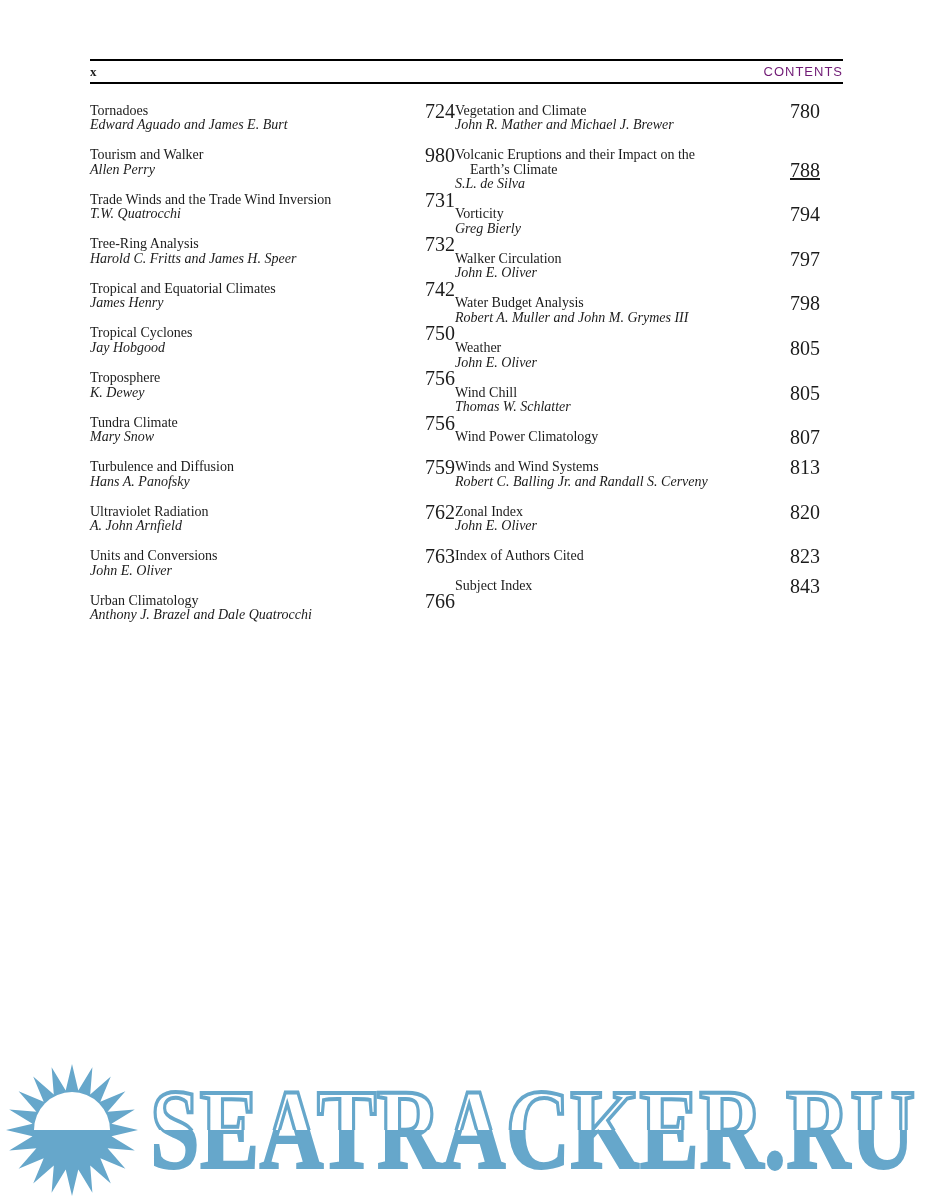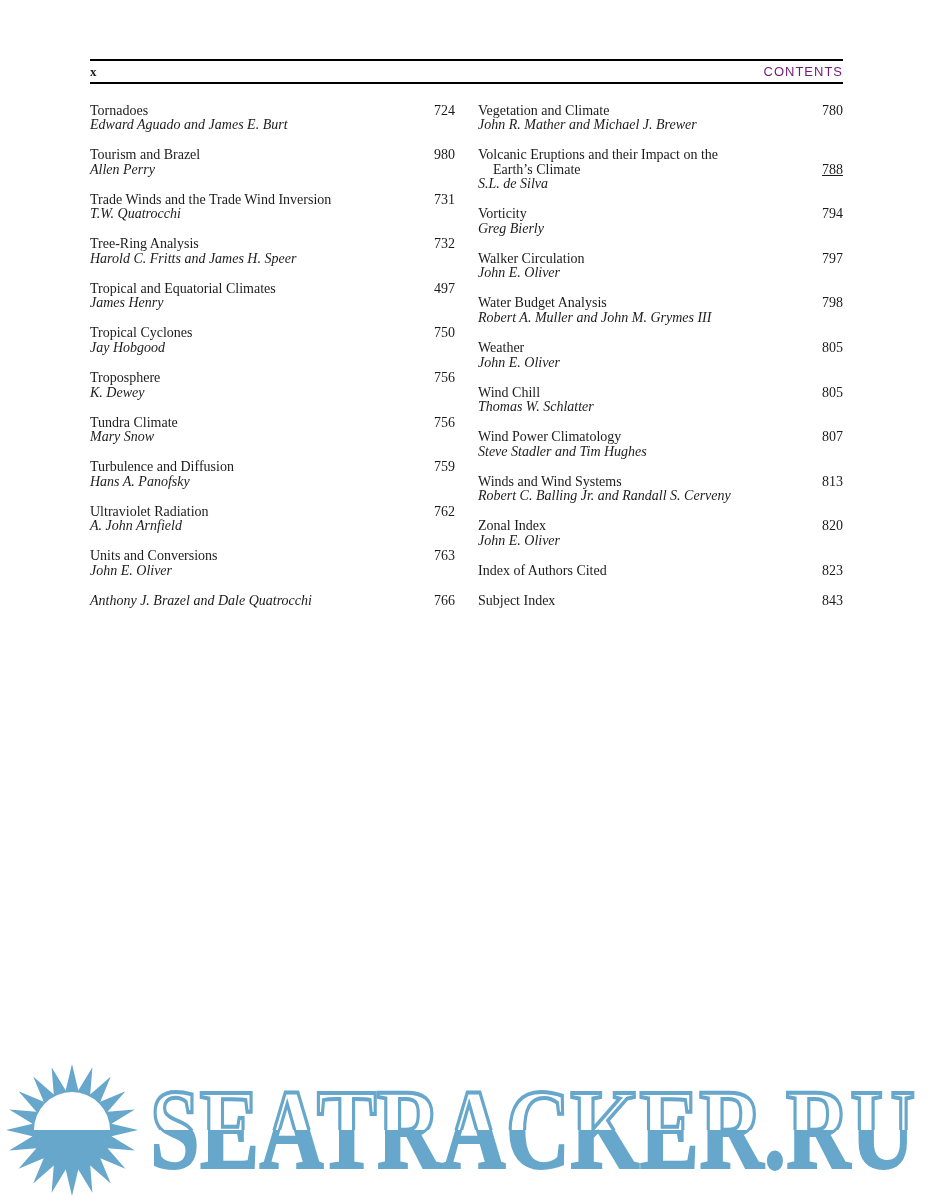--- a/index.html
+++ b/index.html
@@ -13,31 +13,31 @@
   .sheet { position: absolute; left: 90px; top: 59px; width: 753px; }
   .rule { height: 2px; background: #000; }
   .rule.thin { height: 1.5px; }
   .header-row { position: relative; height: 21px; display: flex; align-items: center; }
   .folio { font-size: 13px; font-weight: bold; }
   .contents-title {
     position: absolute; left: 0; right: 0; text-align: right;
     font-family: "Liberation Sans", sans-serif;
     font-size: 13px; letter-spacing: 1px; color: #701a75;
   }
-  .columns { display: flex; gap: 23px; padding-top: 20px; }
+  .columns { display: flex; padding-top: 20px; }
   .col { width: 365px; }
   .entry { display: flex; margin-bottom: 15.4px; }
   .entry-main { width: 329px; }
   .entry-title {
     font-size: 14px; line-height: 14.6px;
     white-space: pre-line;
     padding-left: 15px; text-indent: -15px;
   }
   .entry-author { font-size: 14px; line-height: 14.6px; font-style: italic; }
-  .entry-page { width: 36px; flex: none; text-align: right; font-size: 14px; line-height: 14.6px; }
+  .entry-page { width: 36px; flex: none; text-align: right; font-size: 20px; line-height: 14.6px; }
   .entry-page.on-line-2 { padding-top: 14.6px; text-decoration: underline; }
 
   .watermark { position: absolute; left: 0; top: 1051px; width: 754px; height: 150px; }
   .wm-star { fill: var(--wm, #66a7cb); }
   .wm-dome { fill: #ffffff; }
   .wm-top-text {
     fill: #ffffff; stroke: var(--wm, #66a7cb); stroke-width: 4px;
     font-family: "Liberation Serif", serif; font-weight: bold; font-size: 115px;
   }
   .wm-bottom-text {
@@ -60,21 +60,21 @@
     <div class="col" id="col-left">
         <div class="entry">
           <div class="entry-main">
             <div class="entry-title">Tornadoes</div>
             <div class="entry-author">Edward Aguado and James E. Burt</div>
           </div>
           <div class="entry-page">724</div>
         </div>
         <div class="entry">
           <div class="entry-main">
-            <div class="entry-title">Tourism and Brazel</div>
+            <div class="entry-title">Tourism and Walker</div>
             <div class="entry-author">Allen Perry</div>
           </div>
           <div class="entry-page">980</div>
         </div>
         <div class="entry">
           <div class="entry-main">
             <div class="entry-title">Trade Winds and the Trade Wind Inversion</div>
             <div class="entry-author">T.W. Quatrocchi</div>
           </div>
           <div class="entry-page">731</div>
@@ -84,21 +84,21 @@
             <div class="entry-title">Tree-Ring Analysis</div>
             <div class="entry-author">Harold C. Fritts and James H. Speer</div>
           </div>
           <div class="entry-page">732</div>
         </div>
         <div class="entry">
           <div class="entry-main">
             <div class="entry-title">Tropical and Equatorial Climates</div>
             <div class="entry-author">James Henry</div>
           </div>
-          <div class="entry-page">497</div>
+          <div class="entry-page">742</div>
         </div>
         <div class="entry">
           <div class="entry-main">
             <div class="entry-title">Tropical Cyclones</div>
             <div class="entry-author">Jay Hobgood</div>
           </div>
           <div class="entry-page">750</div>
         </div>
         <div class="entry">
           <div class="entry-main">
@@ -130,20 +130,21 @@
         </div>
         <div class="entry">
           <div class="entry-main">
             <div class="entry-title">Units and Conversions</div>
             <div class="entry-author">John E. Oliver</div>
           </div>
           <div class="entry-page">763</div>
         </div>
         <div class="entry">
           <div class="entry-main">
+            <div class="entry-title">Urban Climatology</div>
             <div class="entry-author">Anthony J. Brazel and Dale Quatrocchi</div>
           </div>
           <div class="entry-page">766</div>
         </div>
       </div>
     <div class="col" id="col-right">
         <div class="entry">
           <div class="entry-main">
             <div class="entry-title">Vegetation and Climate</div>
             <div class="entry-author">John R. Mather and Michael J. Brewer</div>
@@ -189,21 +190,20 @@
         <div class="entry">
           <div class="entry-main">
             <div class="entry-title">Wind Chill</div>
             <div class="entry-author">Thomas W. Schlatter</div>
           </div>
           <div class="entry-page">805</div>
         </div>
         <div class="entry">
           <div class="entry-main">
             <div class="entry-title">Wind Power Climatology</div>
-            <div class="entry-author">Steve Stadler and Tim Hughes</div>
           </div>
           <div class="entry-page">807</div>
         </div>
         <div class="entry">
           <div class="entry-main">
             <div class="entry-title">Winds and Wind Systems</div>
             <div class="entry-author">Robert C. Balling Jr. and Randall S. Cerveny</div>
           </div>
           <div class="entry-page">813</div>
         </div>

